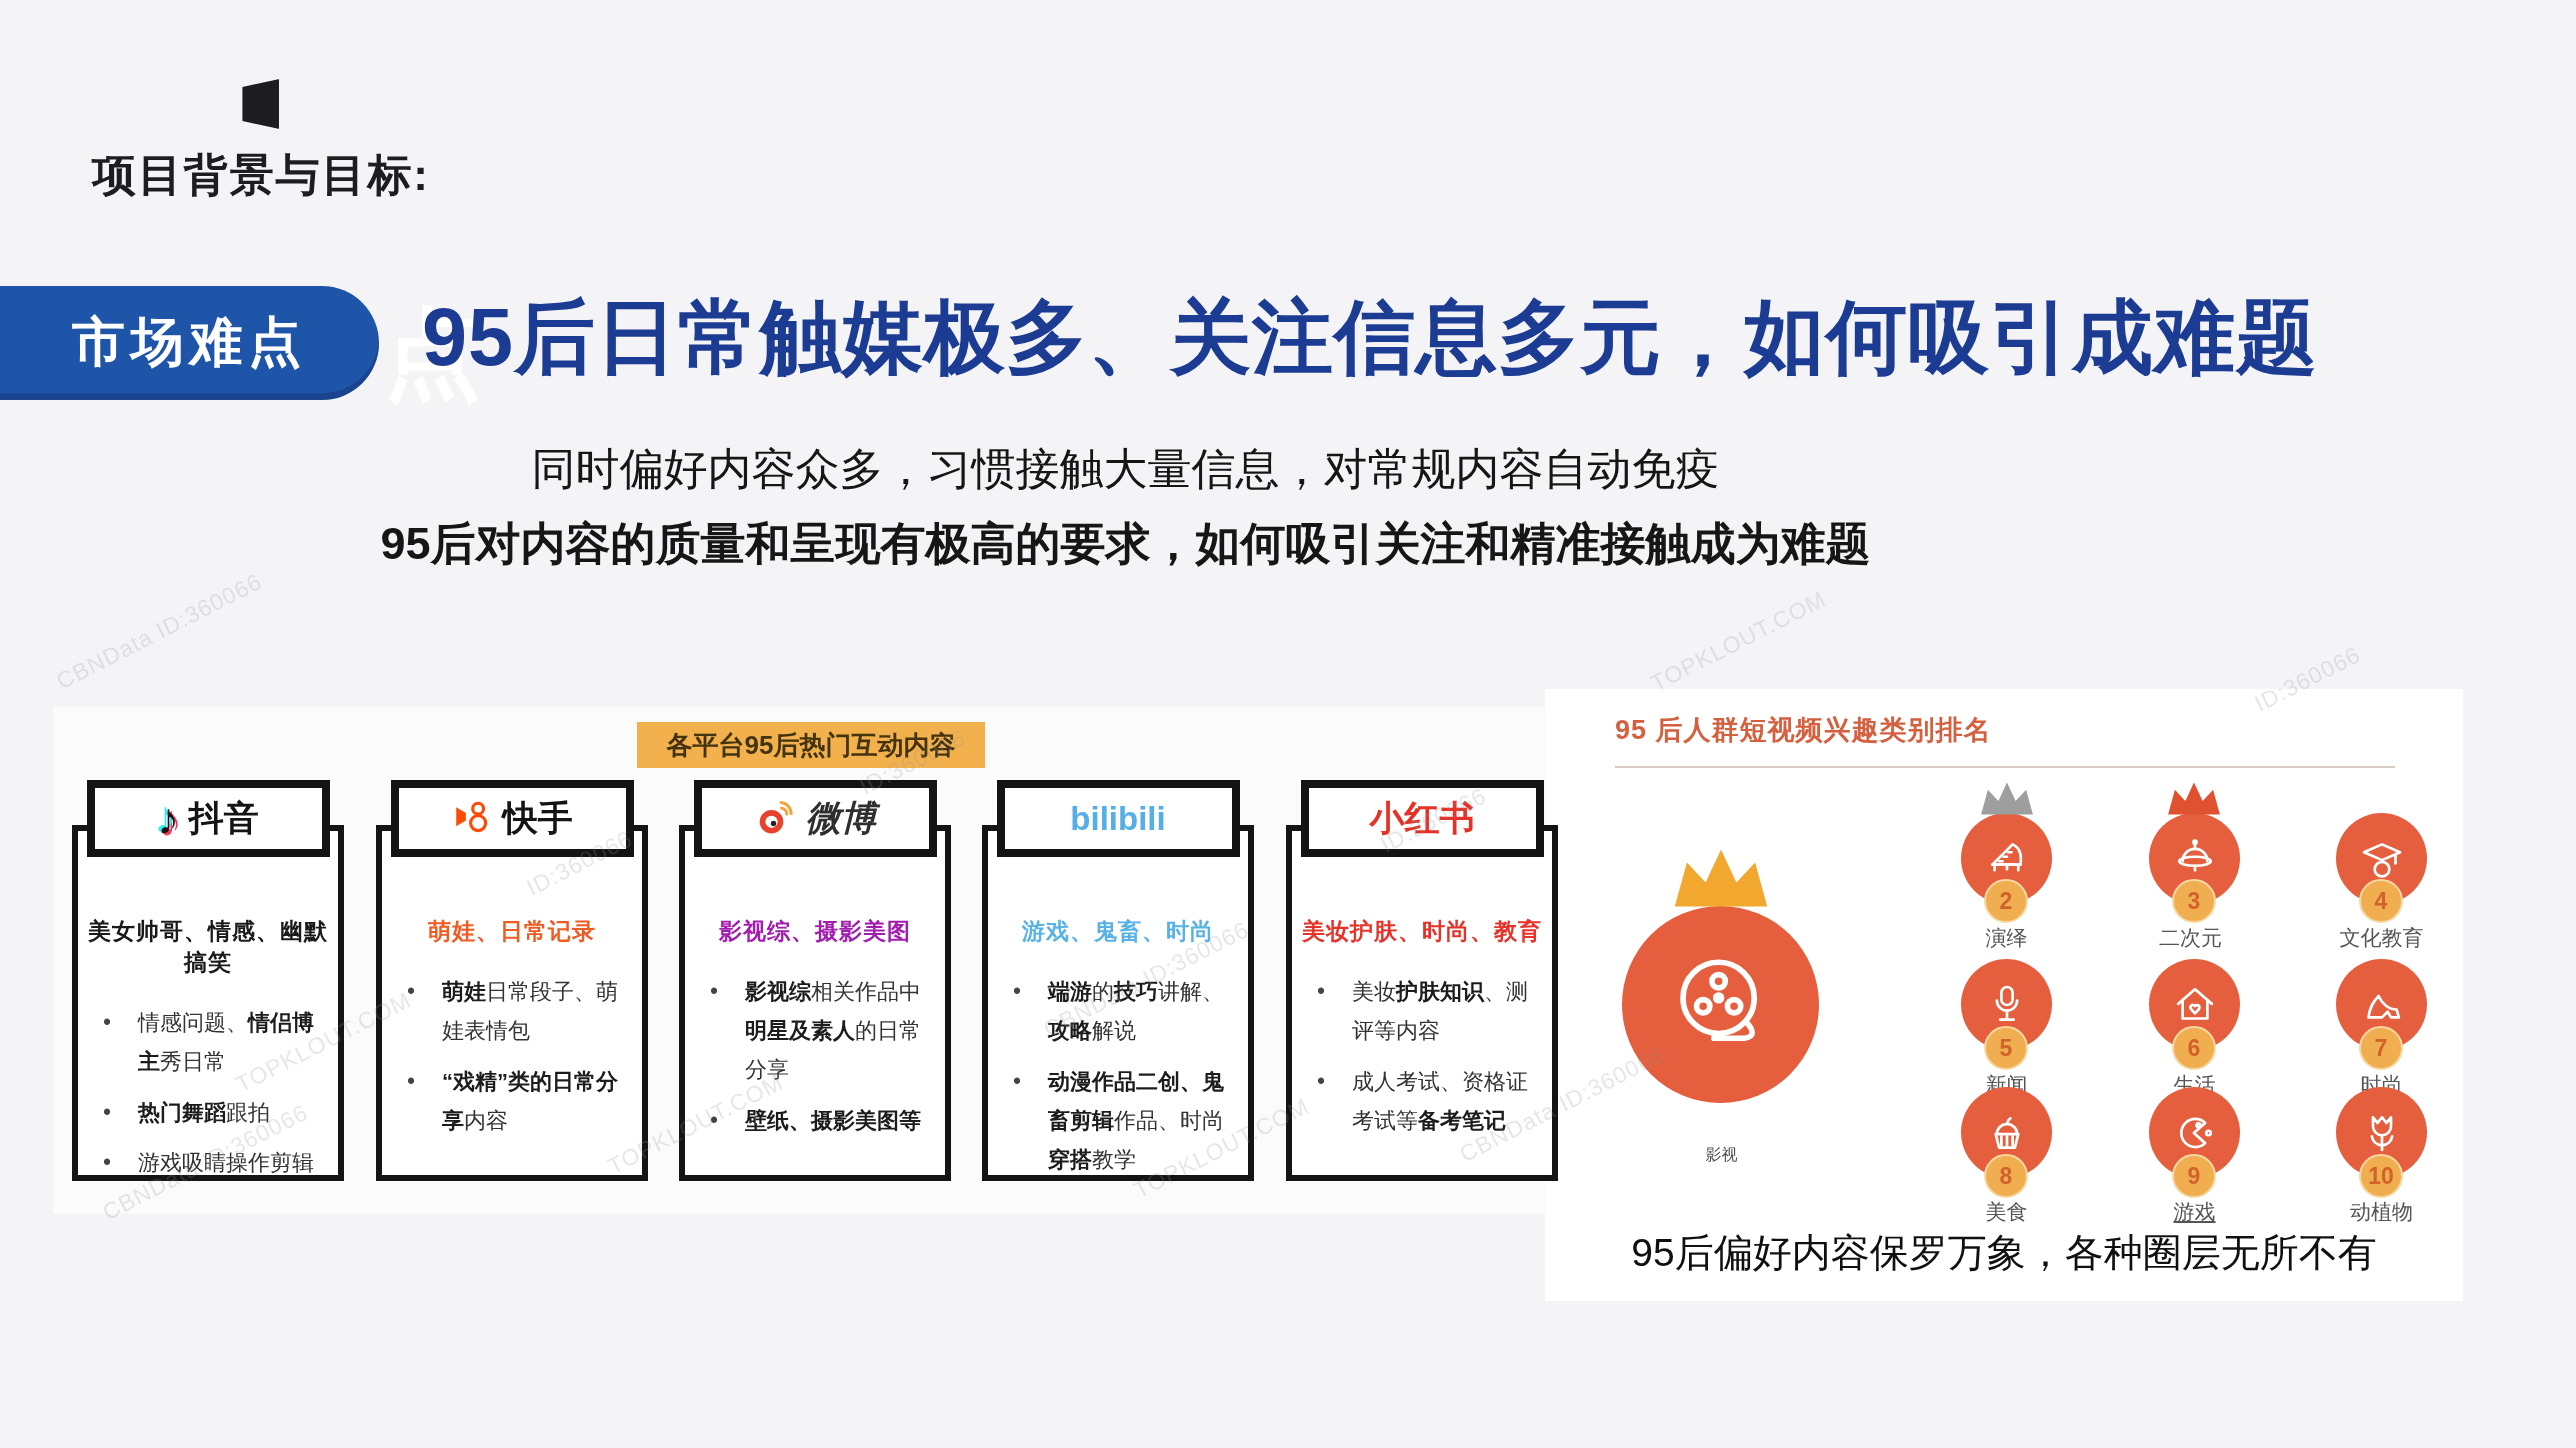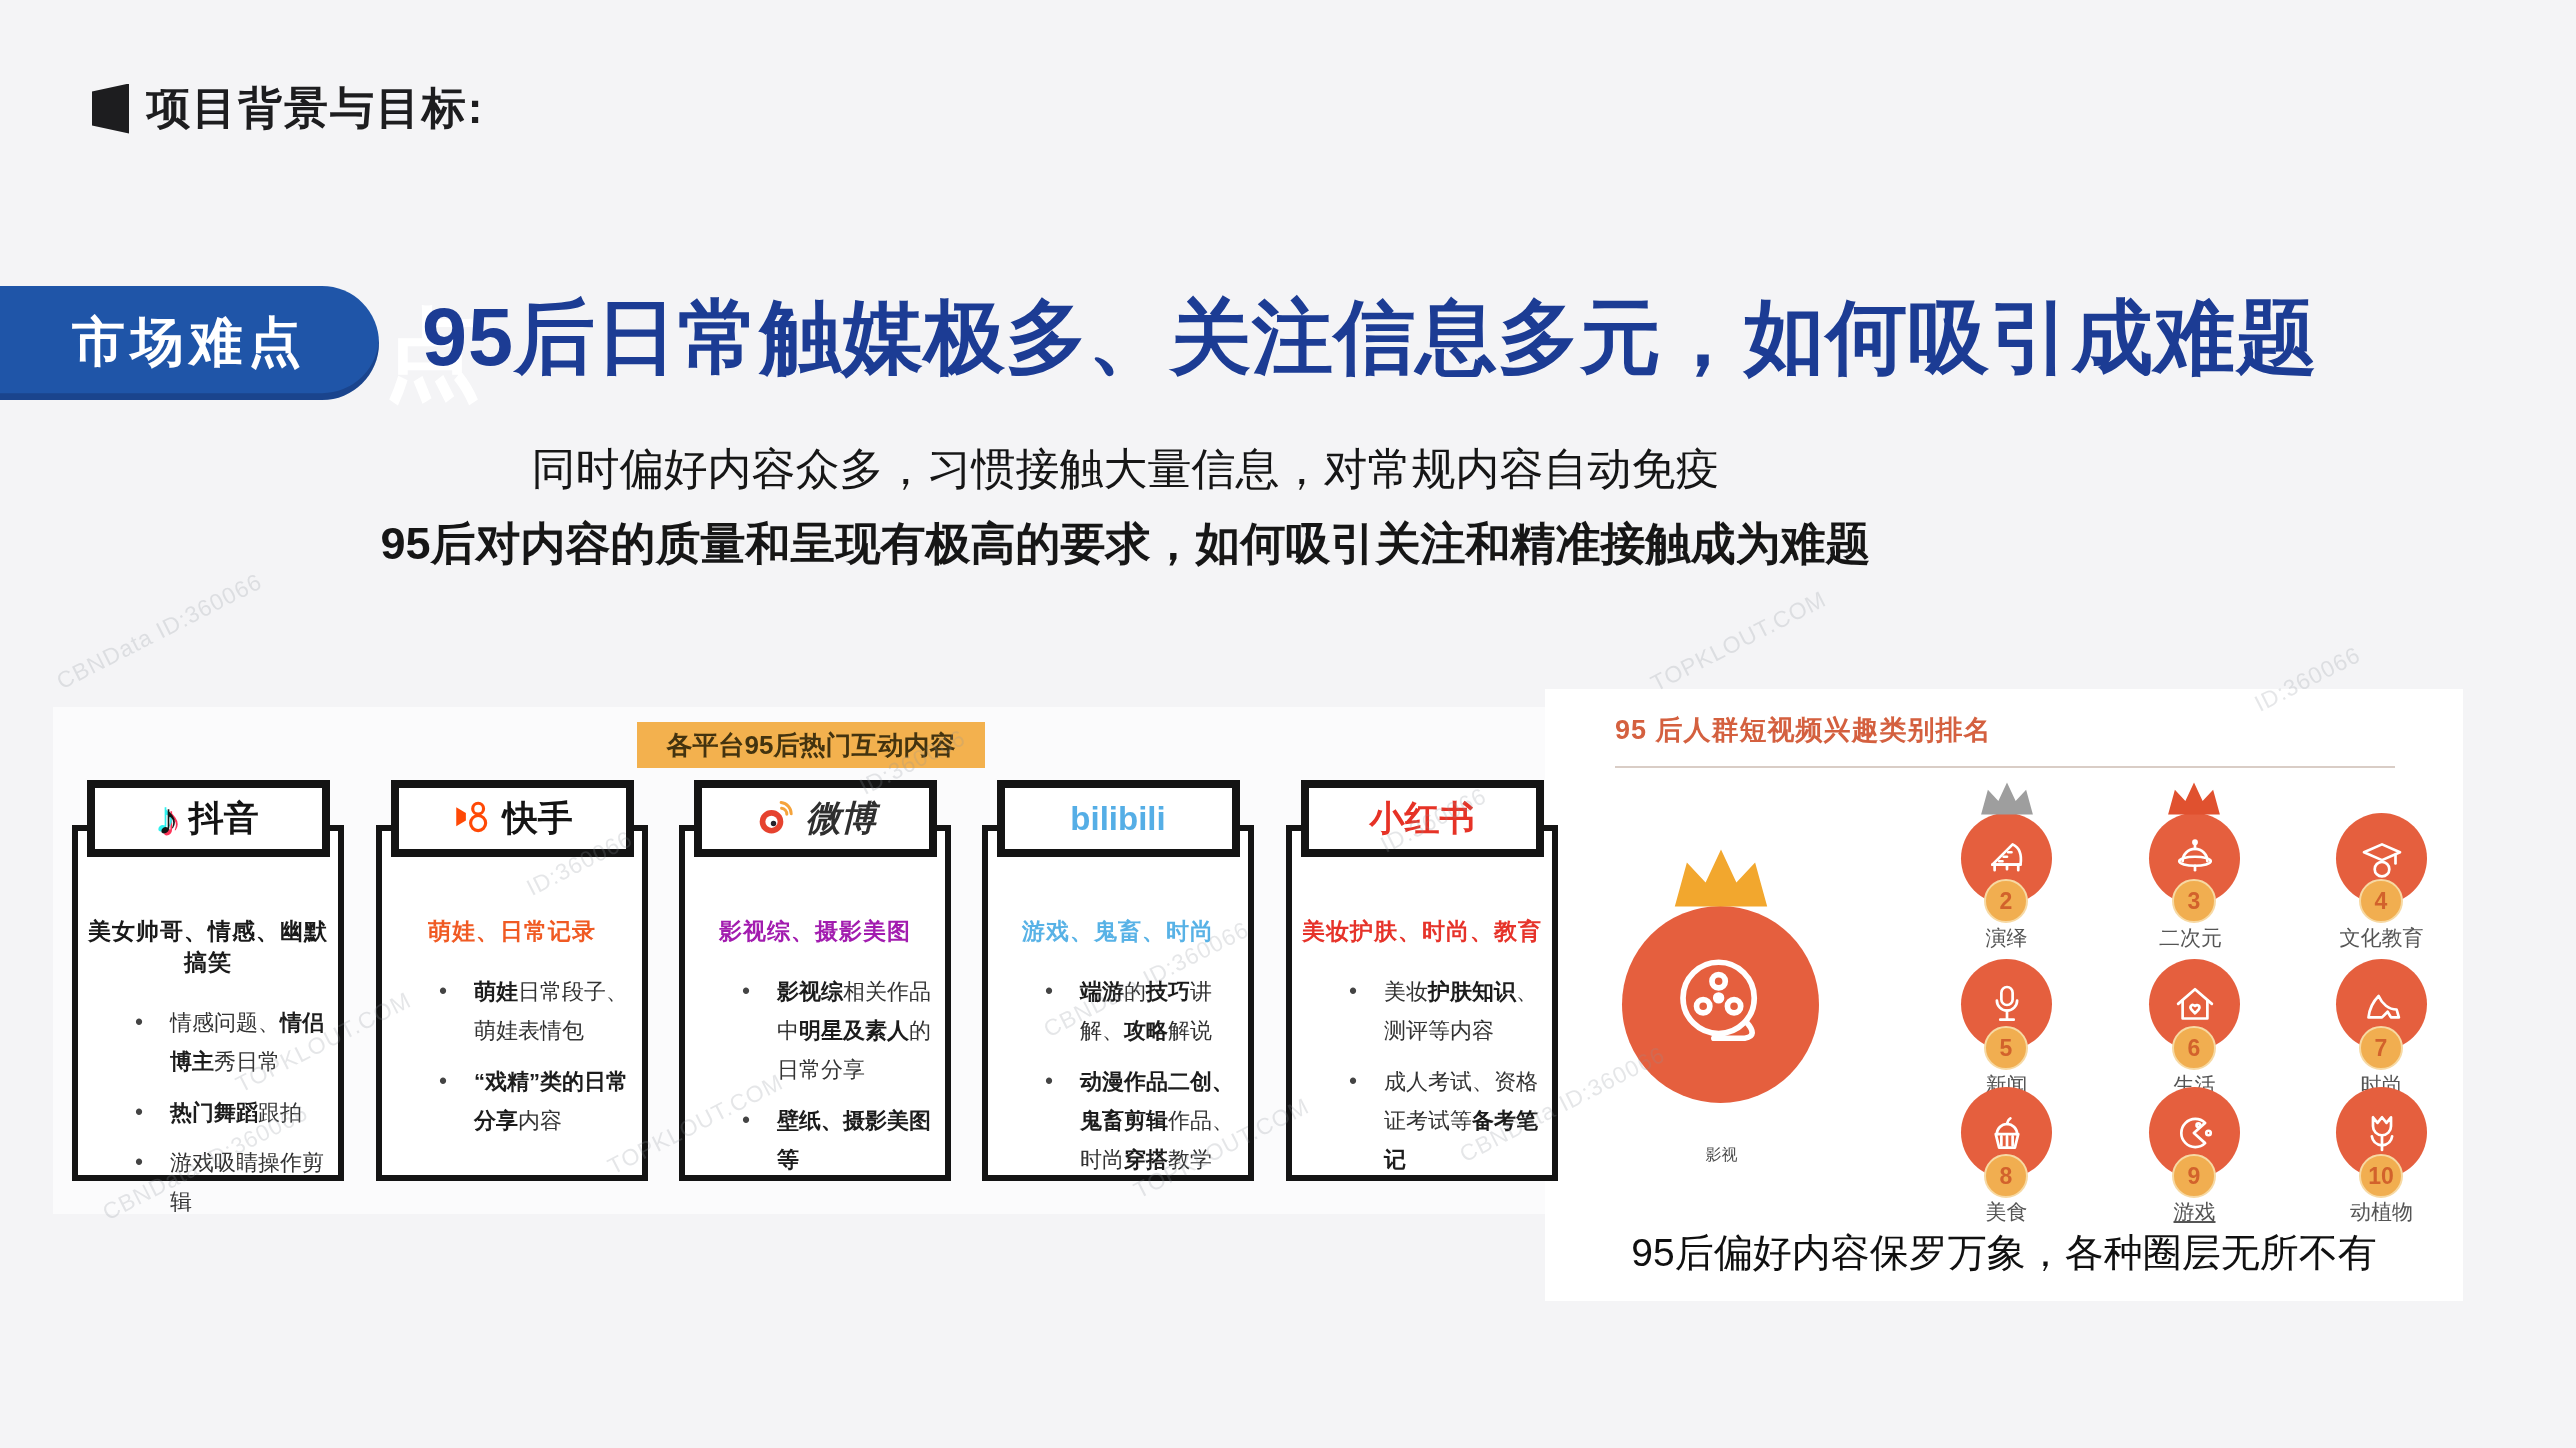--- a/index.html
+++ b/index.html
@@ -3,21 +3,21 @@
 <meta charset="utf-8">
 <style>
   html,body{margin:0;padding:0;}
   body{
     width:2576px;height:1449px;position:relative;overflow:hidden;
     background:var(--slide_bg,#f4f4f6);
     font-family:"Liberation Sans","DejaVu Sans",sans-serif;
     color:#1a1a1a;
   }
   
-  .section-label{position:absolute;left:92px;top:79px;display:flex;align-items:center;gap:17.4px;}
+  .section-label{position:absolute;left:92px;top:79px;display:flex;align-items:center;gap:17.4px;flex-direction:column;}
   .flag-icon{width:37px;height:50px;background:#1d1d1f;
     clip-path:polygon(0 16%,100% 0,100% 100%,0 84%);}
   .section-label-text{font-size:44px;font-weight:800;color:#1d1d1f;letter-spacing:1.9px;}
   
   .market-badge{position:absolute;left:0;top:286px;width:379px;height:114px;
     background:var(--badge_blue,#1f55a8);border-radius:0 57px 57px 0;
     display:flex;align-items:center;justify-content:center;
     color:#fff;font-size:53px;font-weight:800;letter-spacing:5.8px;
     box-shadow:inset 0 -6.8px 0 rgba(10,20,60,.25);z-index:3;}
   .ghost-text{position:absolute;left:384px;top:290px;font-size:97px;font-weight:800;
@@ -37,21 +37,21 @@
   .pc-header{position:relative;margin:0 auto;width:243px;height:77px;background:#fff;
     border:8.7px solid var(--card_border,#141414);box-sizing:border-box;z-index:2;
     display:flex;align-items:center;justify-content:center;gap:9.7px;}
   .pc-body{position:absolute;left:0;right:0;top:45px;bottom:0;background:#fff;
     border:6.8px solid var(--card_border,#141414);box-sizing:border-box;z-index:1;}
   .pc-label{font-size:35px;font-weight:800;}
   .pc-label.logo{font-size:33px;letter-spacing:0;}
   .tiktok-note{font-size:44px;font-weight:800;color:#141414;line-height:1;
     text-shadow:-2.9px -1.9px 0 #2ff0ee,2.9px 1.9px 0 #fd3458;}
   .pc-subtitle{margin-top:85px;text-align:center;font-size:23px;font-weight:800;letter-spacing:1px;}
-  .pc-bullets{margin:25px 11.6px 0 0;padding-left:92px;}
+  .pc-bullets{margin:25px 11.6px 0 0;padding-left:60px;}
   .pc-bullets li{list-style:none;position:relative;font-size:22px;line-height:39px;
     margin-bottom:11.6px;color:#333;}
   .pc-bullets li::before{content:"\2022";position:absolute;left:-35px;top:0;font-size:23px;color:#444;}
   .pc-bullets b{color:#1c1c1c;}
   
   .ranking-panel{position:absolute;left:1545px;top:689px;width:918px;height:612px;background:#ffffff;z-index:2;}
   .ranking-title{position:absolute;left:70px;top:23px;font-size:27px;font-weight:800;
     color:var(--panel_title,#d4603f);letter-spacing:1px;}
   .ranking-divider{position:absolute;left:70px;top:77px;width:780px;height:1.9px;background:#d9cdc6;}
   .ranking-item{position:absolute;z-index:2;}

